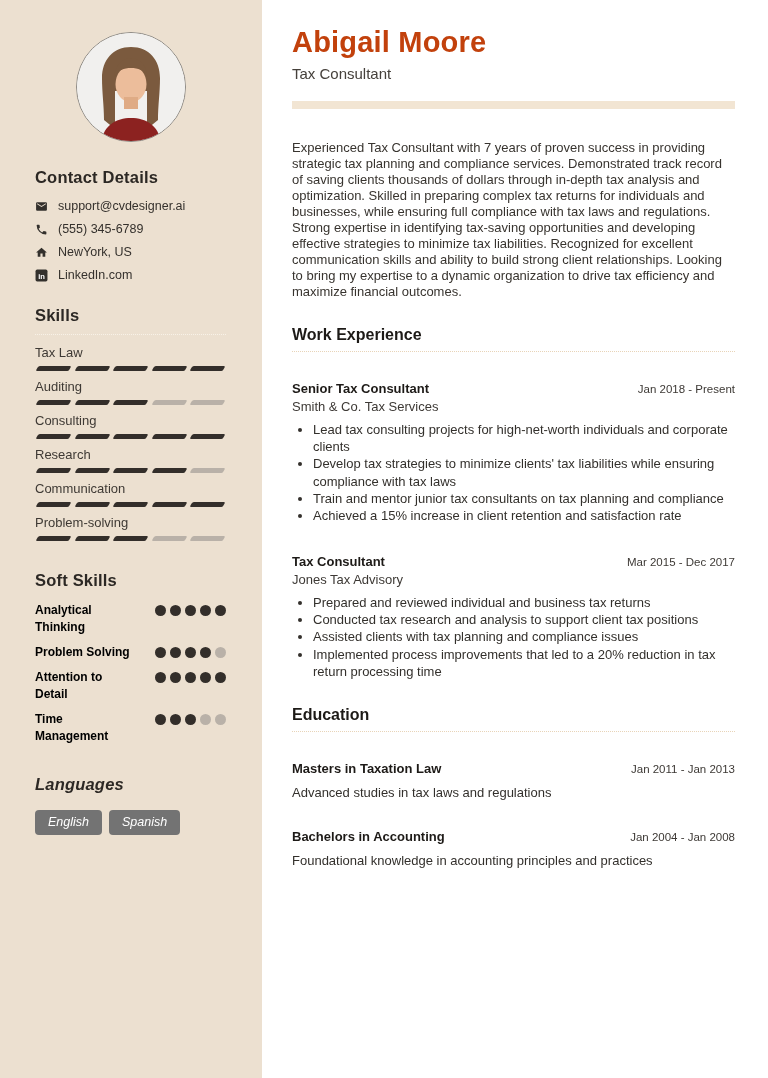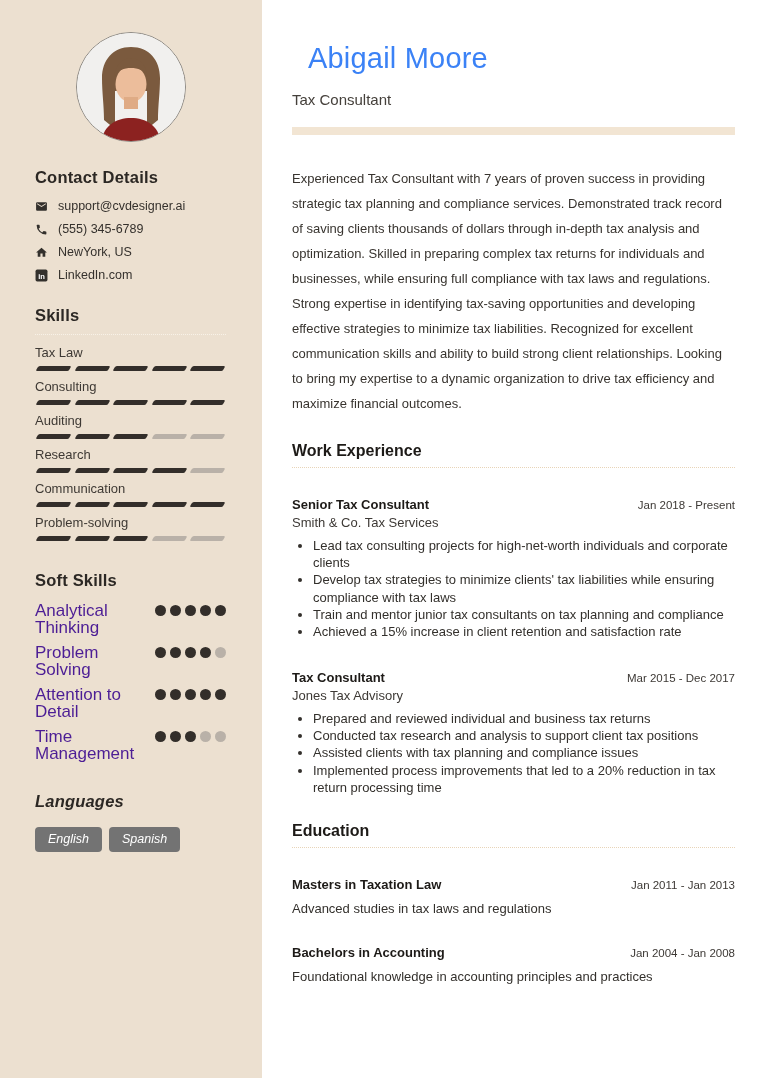--- a/index.html
+++ b/index.html
@@ -43,42 +43,42 @@
     display:block;flex:1;height:5px;border-radius:1.5px;
     transform:skewX(-30deg);font-style:normal;
   }
   .seg.on{background:#332e2a;}
   .seg.off{background:#b9b1a8;}
   .soft-block{margin-top:30px;}
   .soft-row{
     display:flex;justify-content:space-between;align-items:flex-start;
     margin-bottom:8px;
   }
-  .soft-label{flex:0 0 102px;font-size:17px;color:#4c1d95;line-height:17px;}
+  .soft-label{flex:0 0 102px;font-size:12px;color:#000000;line-height:17px;font-weight:bold;}
   .dots{display:flex;gap:4px;padding-top:3px;}
   .dots .seg{width:11px;height:11px;border-radius:50%;transform:none;flex:none;}
   .lang-block{margin-top:30px;font-style:italic;}
   .pills{display:flex;gap:7px;margin-top:16px;}
   .pill{
     background:#737373;color:#ffffff;border-radius:4px;
     padding:6px 13px;font-size:12.5px;line-height:1;
   }
   
   .main{
     flex:1;box-sizing:border-box;
     padding:27px 33px 0 30px;background:#ffffff;
   }
   .name{
-    margin:16px;font-size:29px;font-weight:400;color:#3b82f6;
+    margin:0;font-size:29px;font-weight:700;color:#c2410c;
     line-height:1.1;letter-spacing:.2px;
   }
   .job-subtitle{font-size:15px;color:#45403b;margin-top:6px;}
   .header-band{height:8px;background:#f2e5d3;margin-top:19px;}
   .summary{
-    margin-top:31px;font-size:13px;line-height:25px;color:#38342f;
+    margin-top:31px;font-size:13px;line-height:16px;color:#38342f;
     text-align:left;
   }
   .section{margin-top:26px;}
   .section-heading{
     margin:0;font-size:16px;font-weight:700;color:#1d1a17;
     padding-bottom:7px;border-bottom:1px dotted #e8d4b8;
   }
   .entry{margin-top:29px;}
   .entry-head{display:flex;justify-content:space-between;align-items:baseline;}
   .entry-title{font-size:13px;font-weight:700;color:#1d1a17;}
@@ -144,37 +144,37 @@
       <div class="skill-label">Tax Law</div>
       <div class="bar">
           <i class="seg on"></i>
           <i class="seg on"></i>
           <i class="seg on"></i>
           <i class="seg on"></i>
           <i class="seg on"></i>
         </div>
     </div>
     <div class="skill">
+      <div class="skill-label">Auditing</div>
+      <div class="bar">
+          <i class="seg on"></i>
+          <i class="seg on"></i>
+          <i class="seg on"></i>
+          <i class="seg off"></i>
+          <i class="seg off"></i>
+        </div>
+    </div>
+    <div class="skill">
       <div class="skill-label">Consulting</div>
       <div class="bar">
           <i class="seg on"></i>
           <i class="seg on"></i>
           <i class="seg on"></i>
           <i class="seg on"></i>
           <i class="seg on"></i>
-        </div>
-    </div>
-    <div class="skill">
-      <div class="skill-label">Auditing</div>
-      <div class="bar">
-          <i class="seg on"></i>
-          <i class="seg on"></i>
-          <i class="seg on"></i>
-          <i class="seg off"></i>
-          <i class="seg off"></i>
         </div>
     </div>
     <div class="skill">
       <div class="skill-label">Research</div>
       <div class="bar">
           <i class="seg on"></i>
           <i class="seg on"></i>
           <i class="seg on"></i>
           <i class="seg on"></i>
           <i class="seg off"></i>

